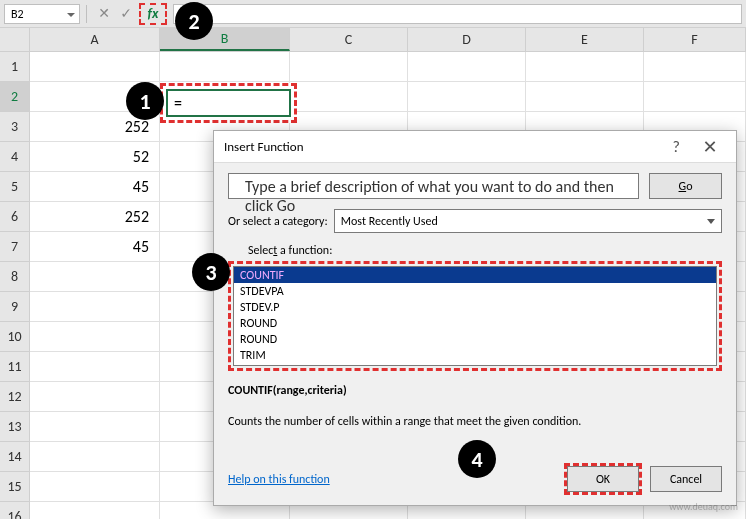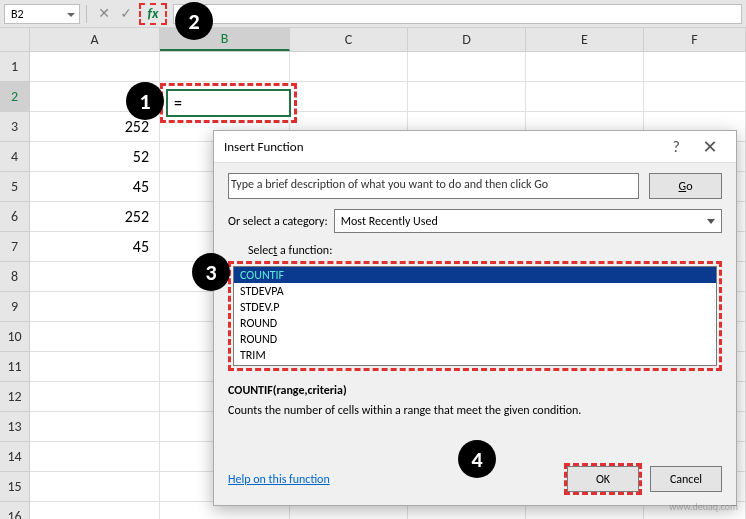--- a/index.html
+++ b/index.html
@@ -184,22 +184,22 @@
     
     .dlg-body {
       flex:1; padding: 10px 14px 10px 14px;
       display:flex; flex-direction:column;
       font-size: 12px;
     }
     .dlg-label { font-size: 12px; margin-bottom: 4px; }
     .search-row { display:flex; gap:10px; margin-bottom:10px; }
     .search-input {
       flex:1; height:26px; border:1px solid #7a7a7a;
-      background:#fff; padding:3px 2px;
-      font-size: 12px; color:#333;
+      background:#fff; padding:3px 16px;
+      font-size: 16px; color:#333;
     }
     .go-btn {
       width: 73px; height:26px; border:1px solid #7a7a7a;
       background:#e4e4e4;
       display:flex; align-items:center; justify-content:center;
       font-size: 12px;
     }
     .cat-row { display:flex; align-items:center; gap:6px; margin-bottom:10px; }
     .cat-select {
       flex:1; height:24px; border:1px solid #7a7a7a; background:#fff;
@@ -223,25 +223,25 @@
       background: #fff;
       overflow-y: scroll;
       font-size: 12px;
     }
     .func-item {
       padding: 1px 6px;
       cursor: pointer;
     }
     .func-item.selected {
       background: #0a3a8f;
-      color: #5eead4;
+      color: #f0abfc;
     }
     
     .func-sig { font-weight: bold; font-size: 12px; margin-top: 6px; }
-    .func-desc { font-size: 12px; margin-top: 6px; }
+    .func-desc { font-size: 12px; margin-top: 17px; }
     
     .dlg-footer {
       margin-top: auto;
       display:flex; align-items:center;
       padding-top: 10px;
     }
     .help-link { color: #0066cc; text-decoration: underline; font-size: 12px; }
     .dlg-footer .spacer { flex:1; }
     .ok-wrap {
       border: 3px dashed #e03030;

